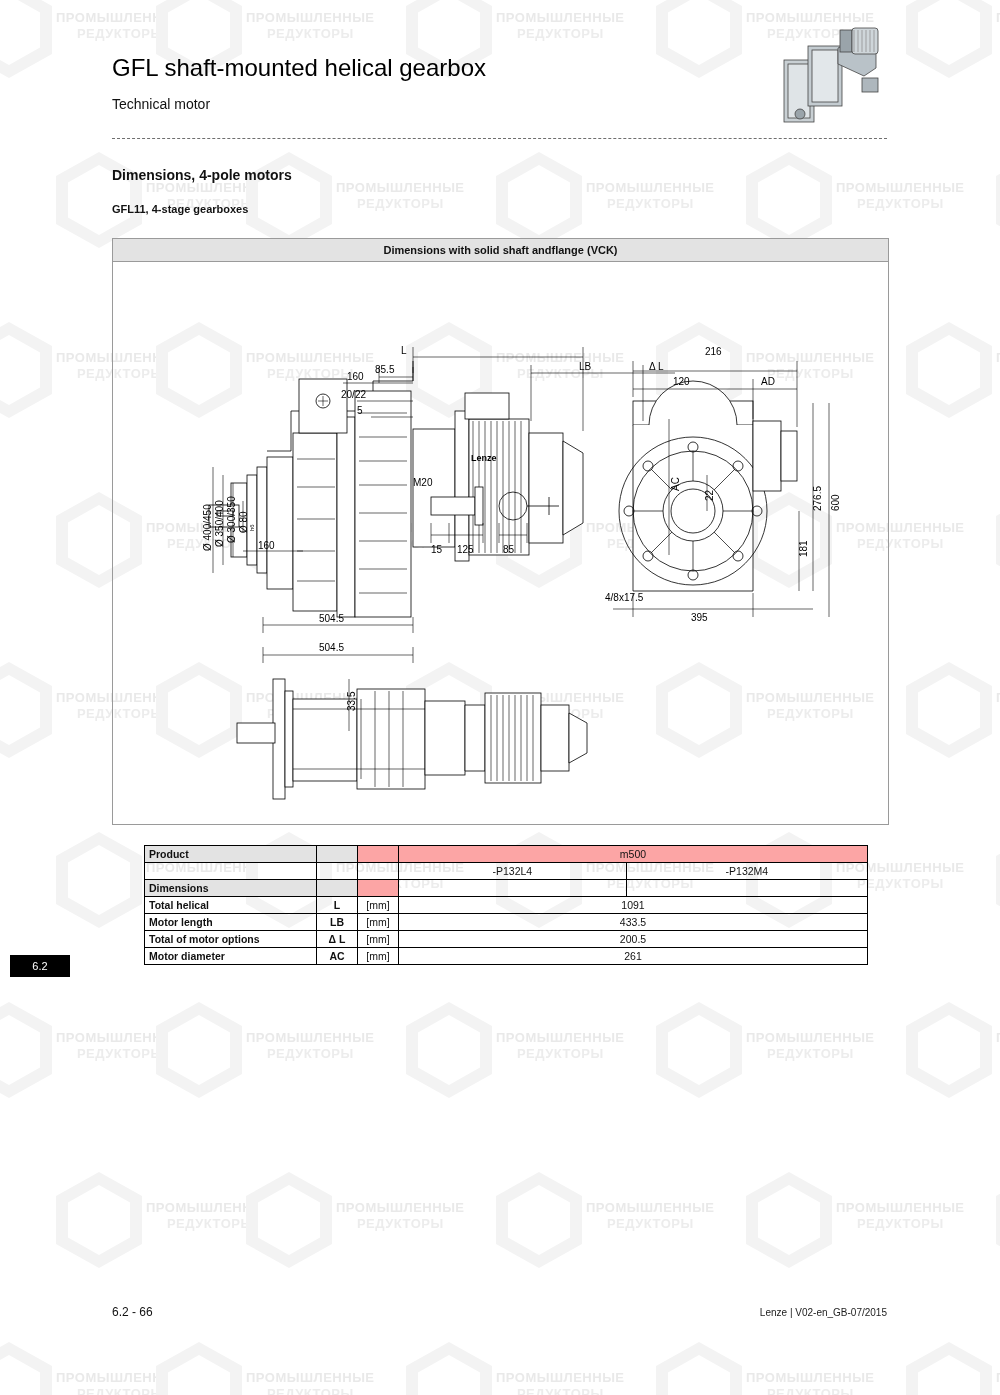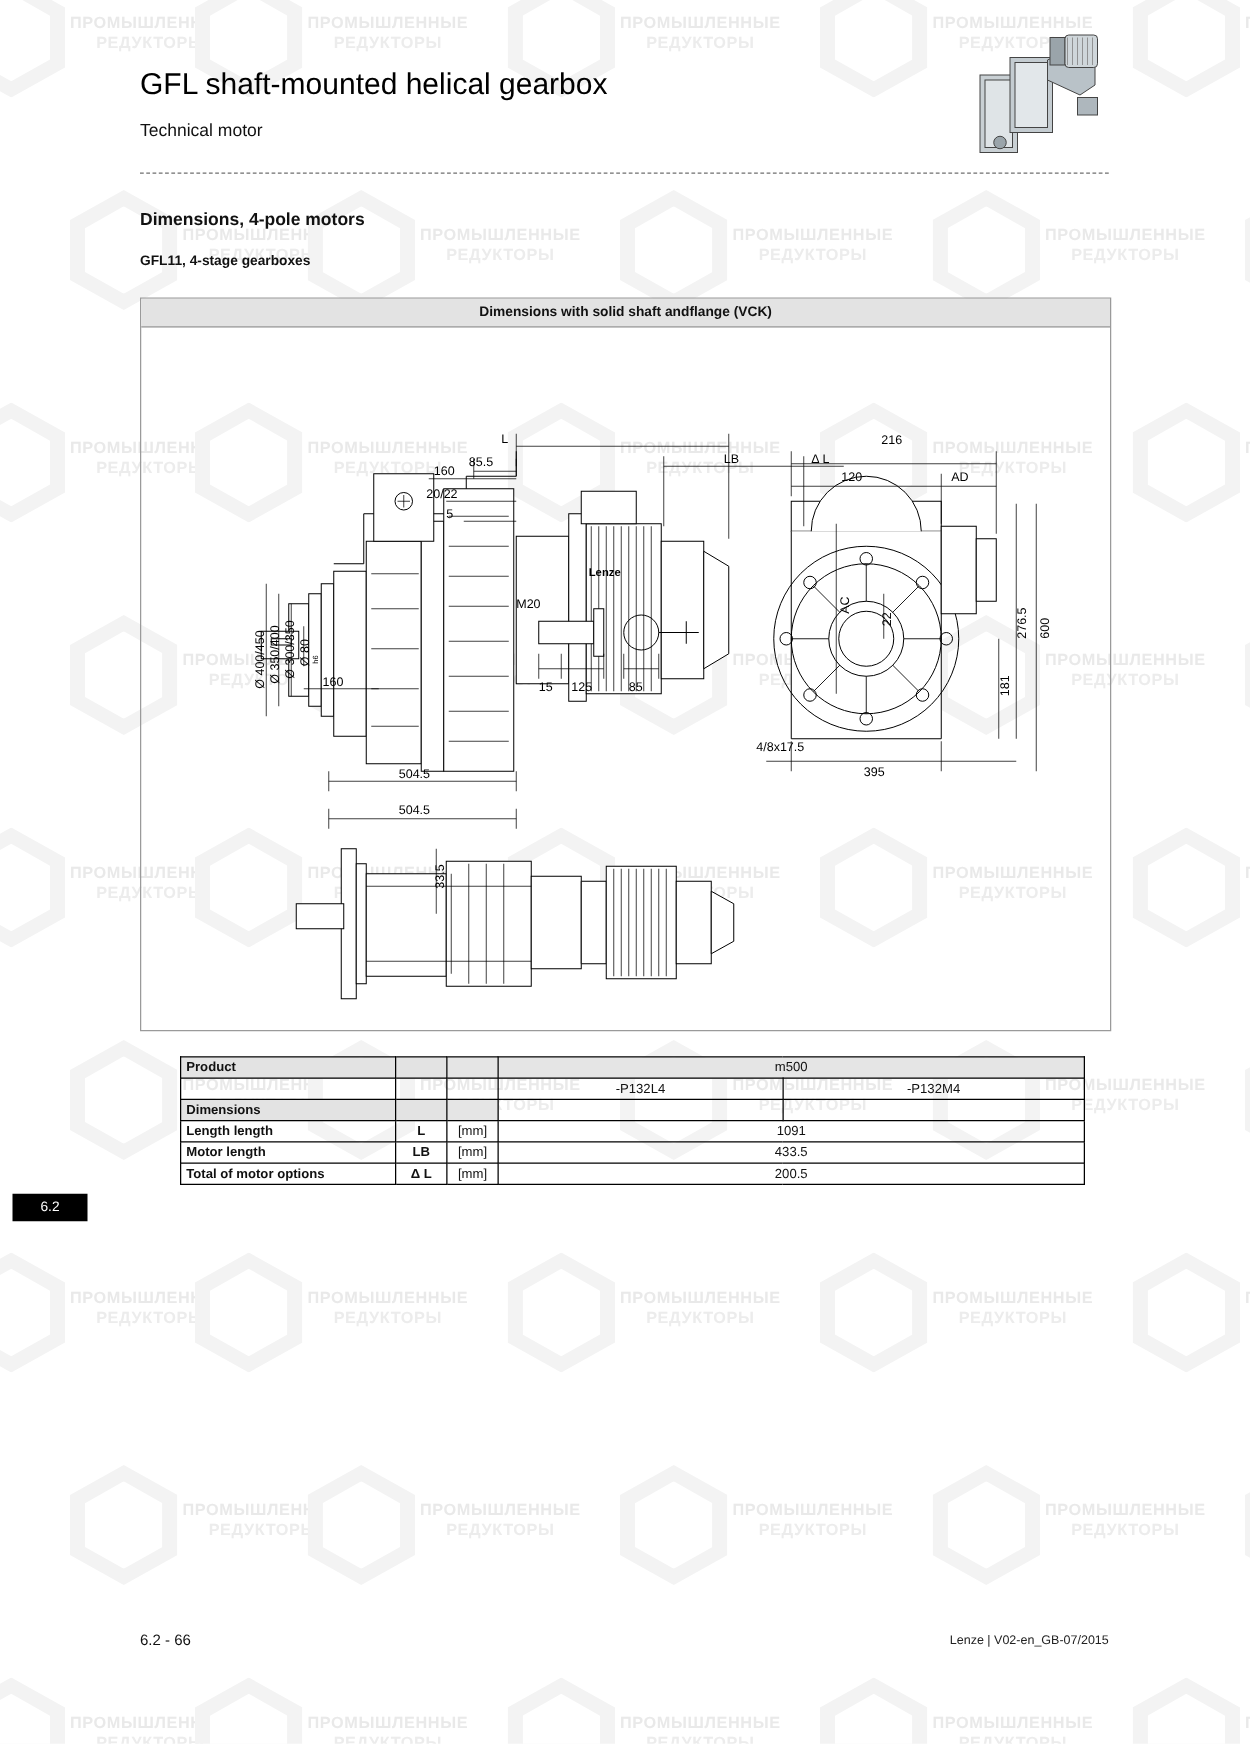--- a/index.html
+++ b/index.html
@@ -31,21 +31,21 @@
   .frame-head b{font-weight:700;text-align:center;}
   .drawing{position:absolute;left:0;top:22px;width:775px;height:562px;}
   
   .tbl{position:absolute;left:100px;top:845px;width:724px;border-collapse:collapse;font-size:10.5px;margin-left:44px;}
   .tbl td{border:1px solid #000;height:16px;padding:0 4px;}
   .tbl .lbl{width:163px;}
   .tbl .code{width:32px;text-align:center;}
   .tbl .unit{width:32px;text-align:center;}
   .tbl .val{text-align:center;}
   .tbl .grey{background:#e3e3e3;font-weight:700;}
-  .tbl .greyplain{background:#e5e5e5;}
+  .tbl .greyplain{background:#fca5a5;}
   .tbl .b{font-weight:700;}
   .tab-black{position:absolute;left:10px;top:955px;width:60px;height:22px;background:#000;color:#fff;
       font-size:11px;display:flex;align-items:center;justify-content:center;}
   .foot-left{position:absolute;left:112px;top:1305px;font-size:12px;}
   .foot-right{position:absolute;right:113px;top:1307px;font-size:10px;color:#222;}
   svg{display:block;}
   text{font-family:"Liberation Sans", sans-serif;}
 </style>
 </head>
 <body>
@@ -594,37 +594,43 @@
         <td class="val">-P132M4</td>
       </tr>
       <tr>
         <td class="lbl grey b">Dimensions</td>
         <td class="code grey"></td>
         <td class="unit greyplain"></td>
         <td></td>
         <td></td>
       </tr>
       <tr>
-        <td class="lbl b">Length length</td>
+        <td class="lbl b">Total helical</td>
         <td class="code b">L</td>
         <td class="unit">[mm]</td>
         <td class="val" colspan="2">1091</td>
       </tr>
       <tr>
         <td class="lbl b">Motor length</td>
         <td class="code b">LB</td>
         <td class="unit">[mm]</td>
         <td class="val" colspan="2">433.5</td>
       </tr>
       <tr>
         <td class="lbl b">Total of motor options</td>
         <td class="code b">Δ L</td>
         <td class="unit">[mm]</td>
         <td class="val" colspan="2">200.5</td>
       </tr>
+      <tr>
+        <td class="lbl b">Motor diameter</td>
+        <td class="code b">AC</td>
+        <td class="unit">[mm]</td>
+        <td class="val" colspan="2">261</td>
+      </tr>
     </tbody>
   </table>
 
   <div class="tab-black">6.2</div>
 
   <div class="foot-left">6.2 - 66</div>
   <div class="foot-right">Lenze | V02-en_GB-07/2015</div>
 </div>
 
 </body></html>

